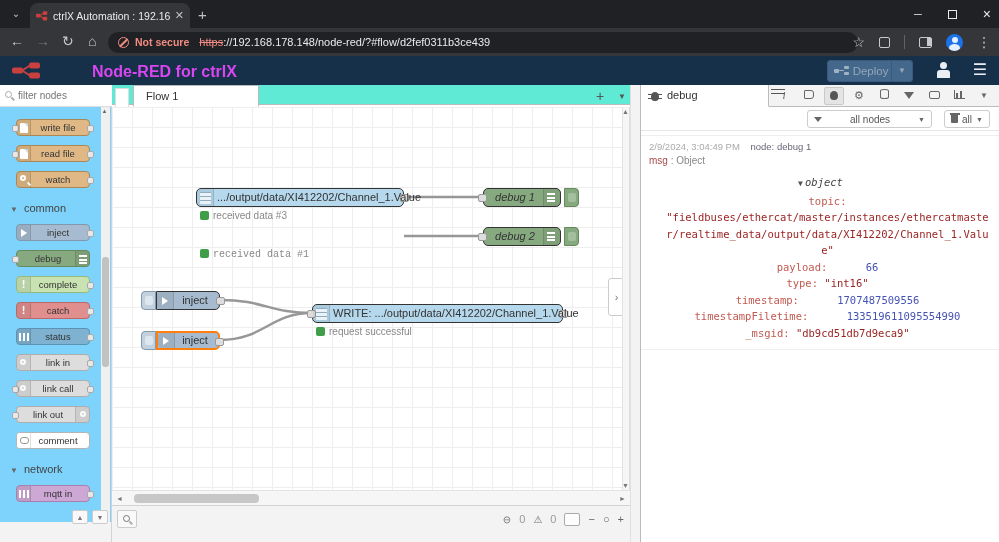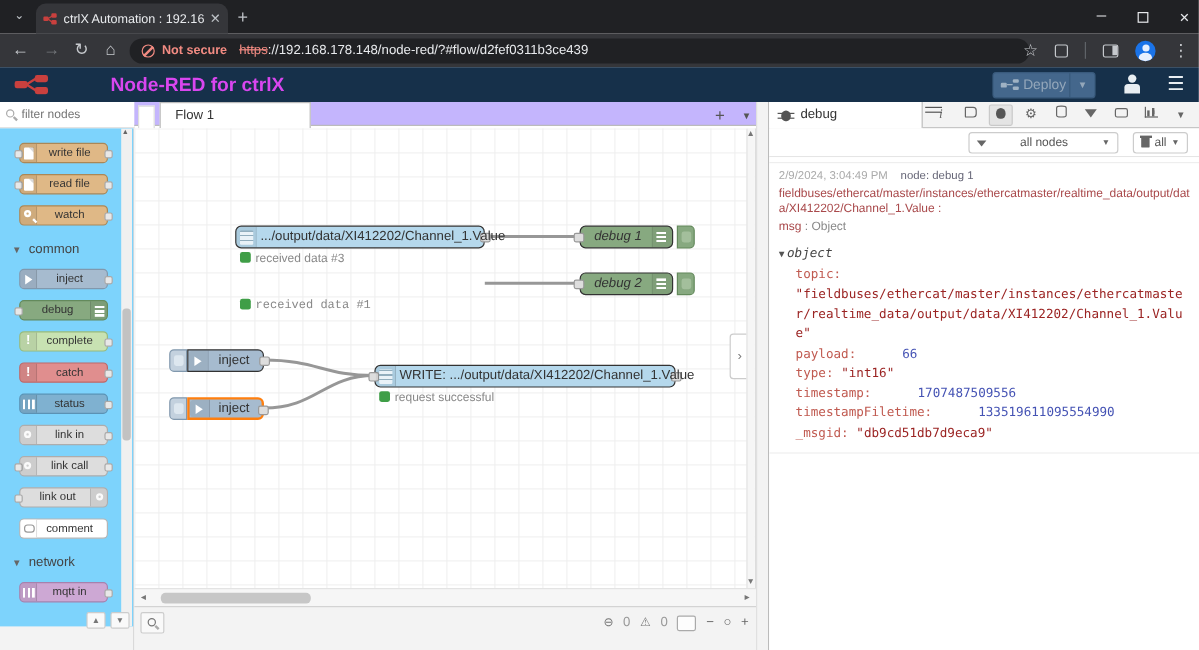--- a/index.html
+++ b/index.html
@@ -94,21 +94,21 @@
   .g-hbars { position:absolute; left:3px; top:4px; width:8px; height:9px;
     background:repeating-linear-gradient(0deg,#fff 0 2px,transparent 2px 3.5px); }
   .g-vbars { position:absolute; left:2px; top:4px; width:10px; height:8px;
     background:repeating-linear-gradient(90deg,#fff 0 2px,transparent 2px 4px); }
   .g-excl { position:absolute; left:0; right:0; top:0; color:#fff; font-weight:bold; font-size:11px; text-align:center; line-height:15px; }
   .g-ring { position:absolute; left:3px; top:4px; width:6px; height:6px; border:2px solid #fff; border-radius:50%; opacity:.9; }
   .g-bubble { position:absolute; left:3px; top:4px; width:9px; height:7px; border:1.5px solid #999; border-radius:3px; background:#fff; }
 
   
   #workspace { position:absolute; left:112px; top:85px; width:518px; height:457px; }
-  #flowtabs { position:absolute; left:0; top:0; width:518px; height:20px; background:#c4b5fd; border-bottom:1px solid #bbb; }
+  #flowtabs { position:absolute; left:0; top:0; width:518px; height:20px; background:#5eead4; border-bottom:1px solid #bbb; }
   .tabspacer { position:absolute; left:3px; top:3px; width:14px; height:19px; background:#fff; border:1px solid #ddd; border-bottom:0; }
   .flowtab { position:absolute; left:21px; top:0px; width:126px; height:22px; background:#fff; border:1px solid #bbb; border-bottom:1px solid #fff;
     font-size:11px; color:#333; line-height:21px; padding-left:12px; }
   .ft-right { position:absolute; right:4px; top:0; height:22px; display:flex; gap:14px; align-items:center; color:#555; }
   #canvas { position:absolute; left:0; top:22px; width:518px; height:383px; background:#fff; overflow:hidden;
     background-image:linear-gradient(#eeeeee 1px,transparent 1px),linear-gradient(90deg,#eeeeee 1px,transparent 1px);
     background-size:20px 20px; border-right:1px solid #ddd; }
   #wires { position:absolute; left:0; top:0; }
   .fnode { position:absolute; height:19px; border:1px solid; border-radius:5px; font-size:11px; color:#333; line-height:17px; text-align:center; }
   .fnode.sel { border:2px solid #ff7f0e; line-height:15px; }
@@ -170,21 +170,21 @@
   .trash::before { content:""; position:absolute; left:-1.5px; top:-2px; width:10px; height:1.5px; background:#666; }
   .caret-s { font-size:7px; color:#666; }
   #sbmsgs { position:absolute; left:0; top:46px; width:359px; height:411px; background:#fff; overflow:hidden; }
   .dmsg { border-top:1px solid #eee; border-bottom:1px solid #eee; padding:5px 8px 8px 8px; }
   .dmeta { font-size:9.5px; color:#aaa; }
   .dmeta .dnode { color:#667; margin-left:8px; }
   .dtopic { font-size:10px; color:#a9494b; word-break:break-all; margin-top:3px; line-height:13px; }
   .dpath { font-size:10px; margin-top:3px; color:#888; }
   .dpath .pk { color:#a9494b; }
   .dtree { font-family:"DejaVu Sans Mono", monospace; font-size:10.5px; margin-top:8px; line-height:16.5px; color:#444; }
-  .dtree .row { padding-left:14px; word-break:break-all; }
+  .dtree .row { padding-left:14px; word-break:break-all;text-align:center; }
   .dtree .root { padding-left:0; font-style:italic; }
   .dtree .tri { font-size:8px; color:#555; font-style:normal; margin-right:2px; }
   .dkey { color:#c05a50; }
   .dstr { color:#9b2423; }
   .dnum { color:#4553b4;margin-left:32px; }
 </style>
 </head>
 <body>
 
 <div id="tabbar">
@@ -500,21 +500,20 @@
     </div>
   </div>
 
   <div id="sbmsgs">
     <div style="height:4px;"></div>
     <div class="dmsg">
       <div class="dmeta">
         <span>2/9/2024, 3:04:49 PM</span>
         <span class="dnode">node: debug 1</span>
       </div>
-      <div class="dtopic">fieldbuses/ethercat/master/instances/ethercatmaster/realtime_data/output/data/XI412202/Channel_1.Value :</div>
       <div class="dpath">
         <span class="pk">msg</span><span> : Object</span>
       </div>
       <div class="dtree">
         <div class="row root"><span class="tri">▼</span><span>object</span></div>
         <div class="row"><span class="dkey">topic:</span><br><span class="dstr">"fieldbuses/ethercat/master/instances/ethercatmaster/realtime_data/output/data/XI412202/Channel_1.Value"</span></div>
         <div class="row"><span class="dkey">payload:</span> <span class="dnum">66</span></div>
         <div class="row"><span class="dkey">type:</span> <span class="dstr">"int16"</span></div>
         <div class="row"><span class="dkey">timestamp:</span> <span class="dnum">1707487509556</span></div>
         <div class="row"><span class="dkey">timestampFiletime:</span> <span class="dnum">133519611095554990</span></div>

